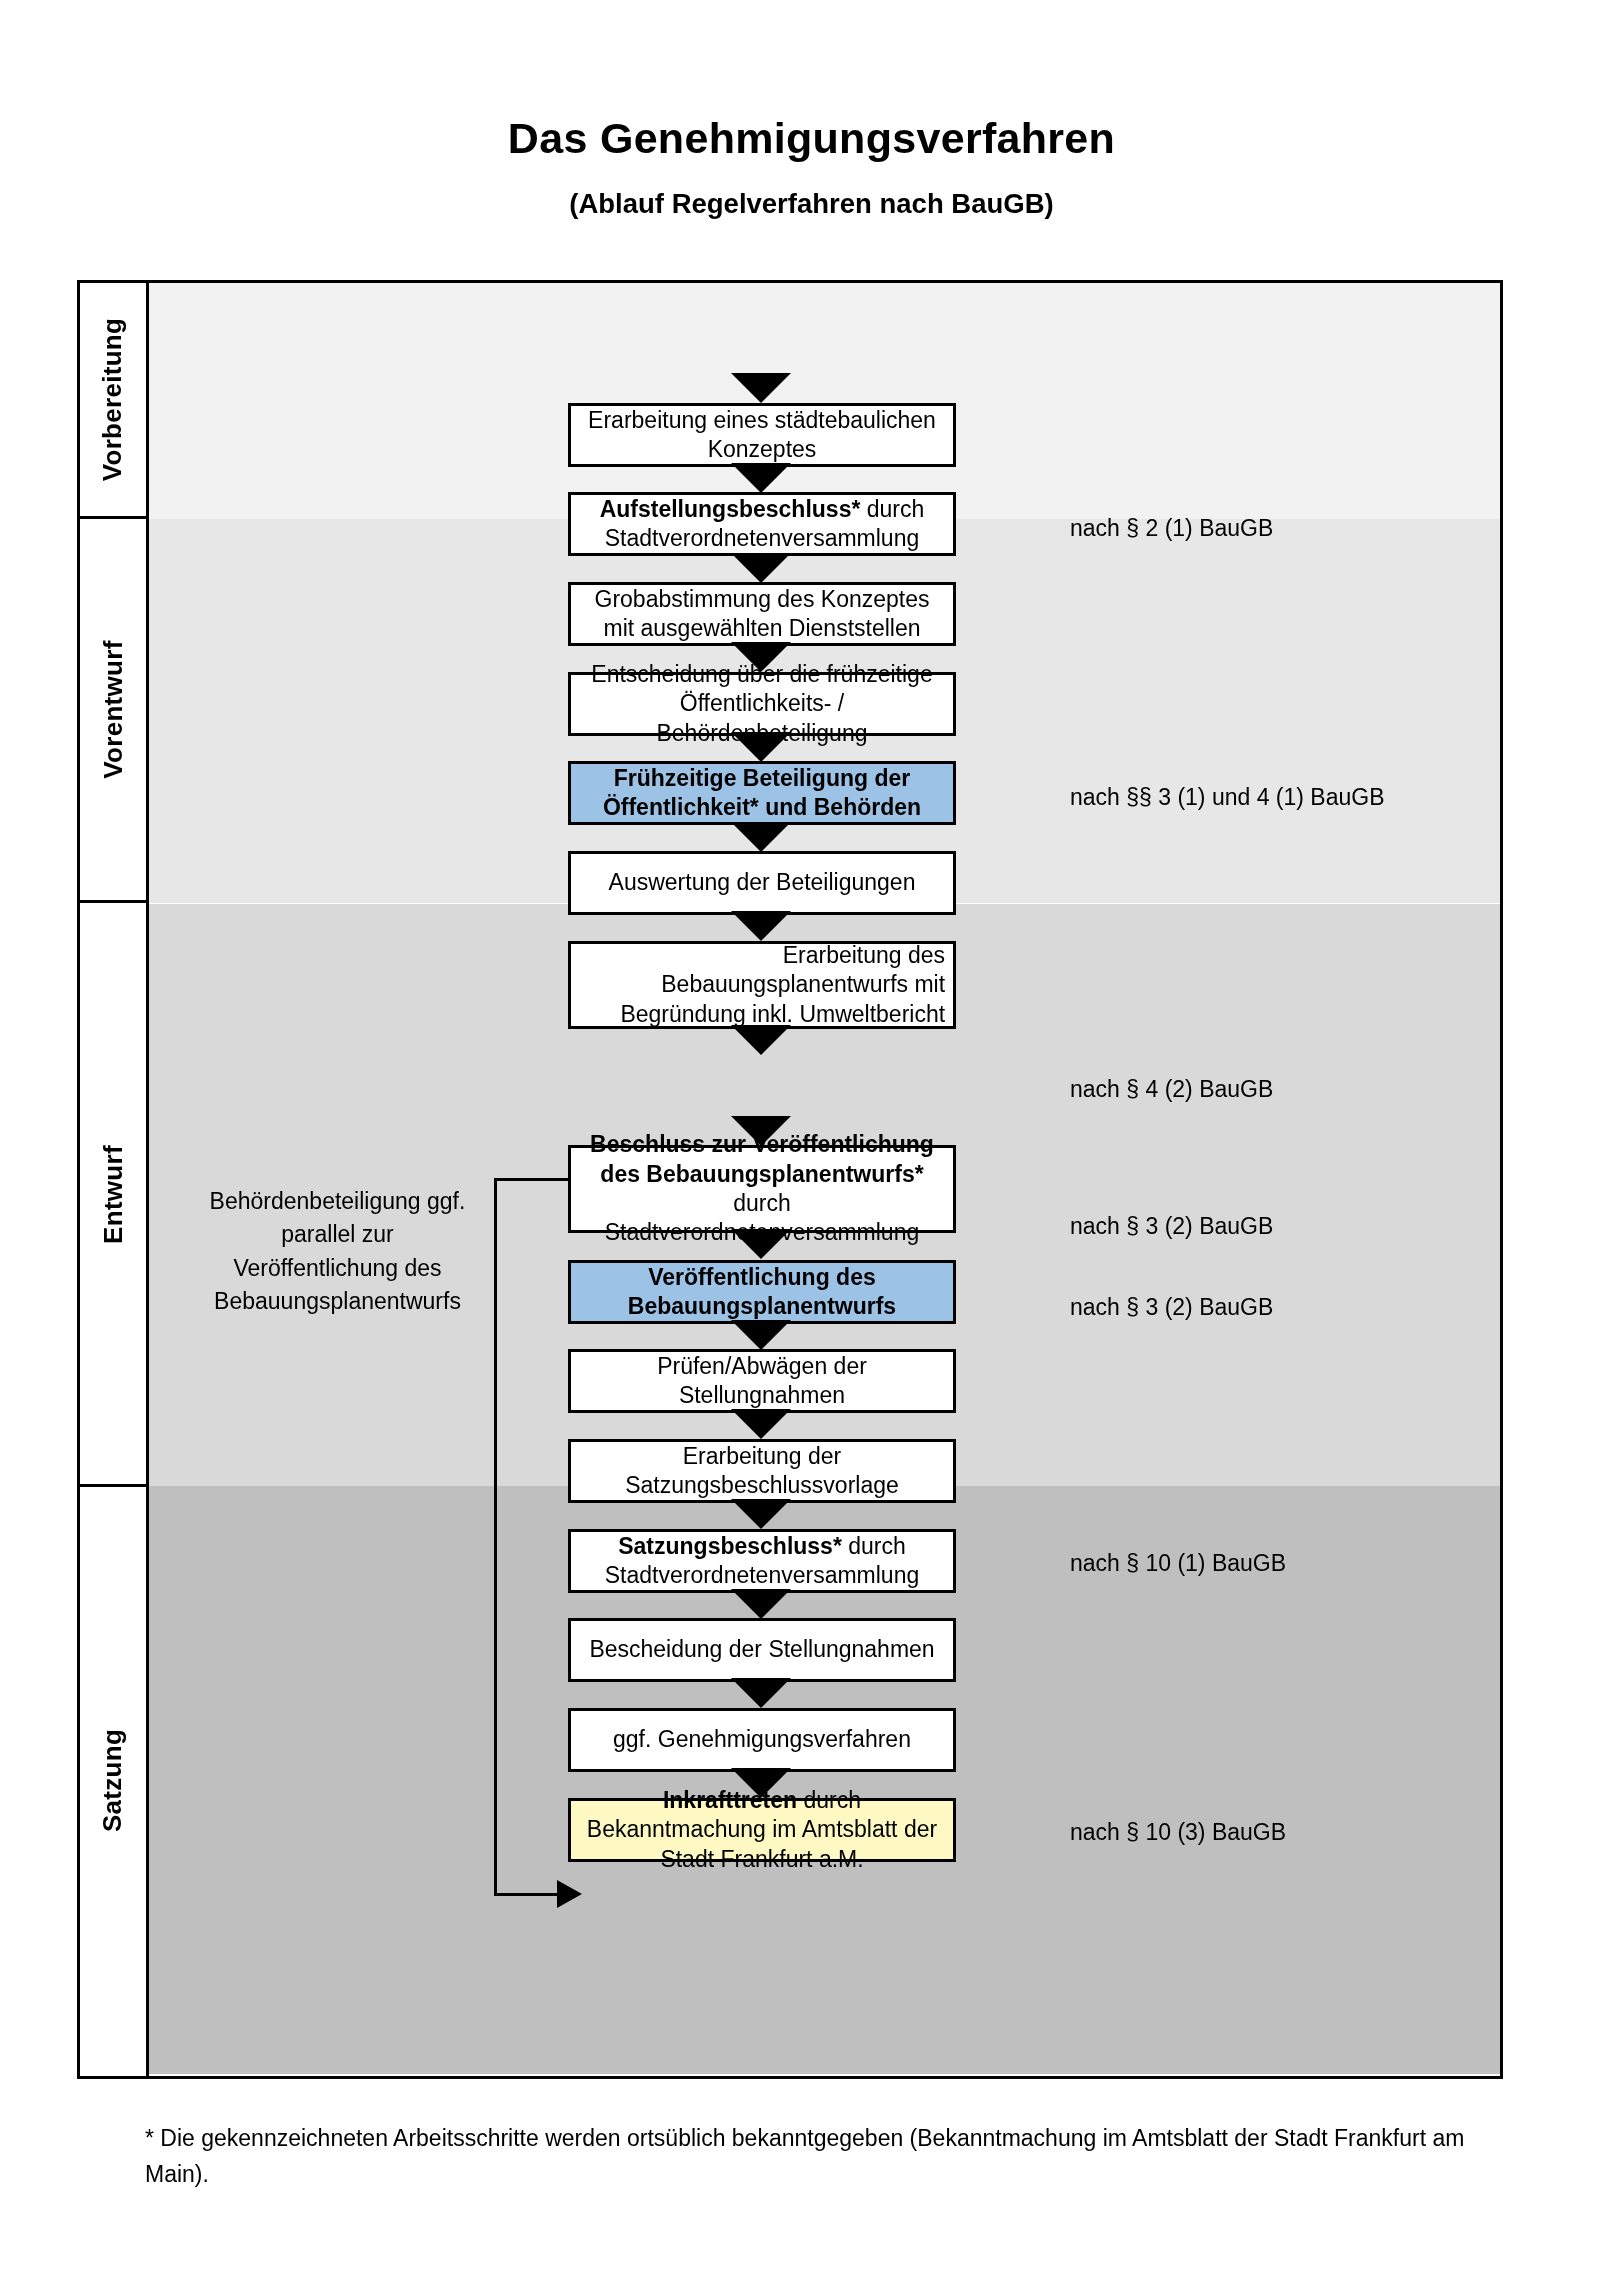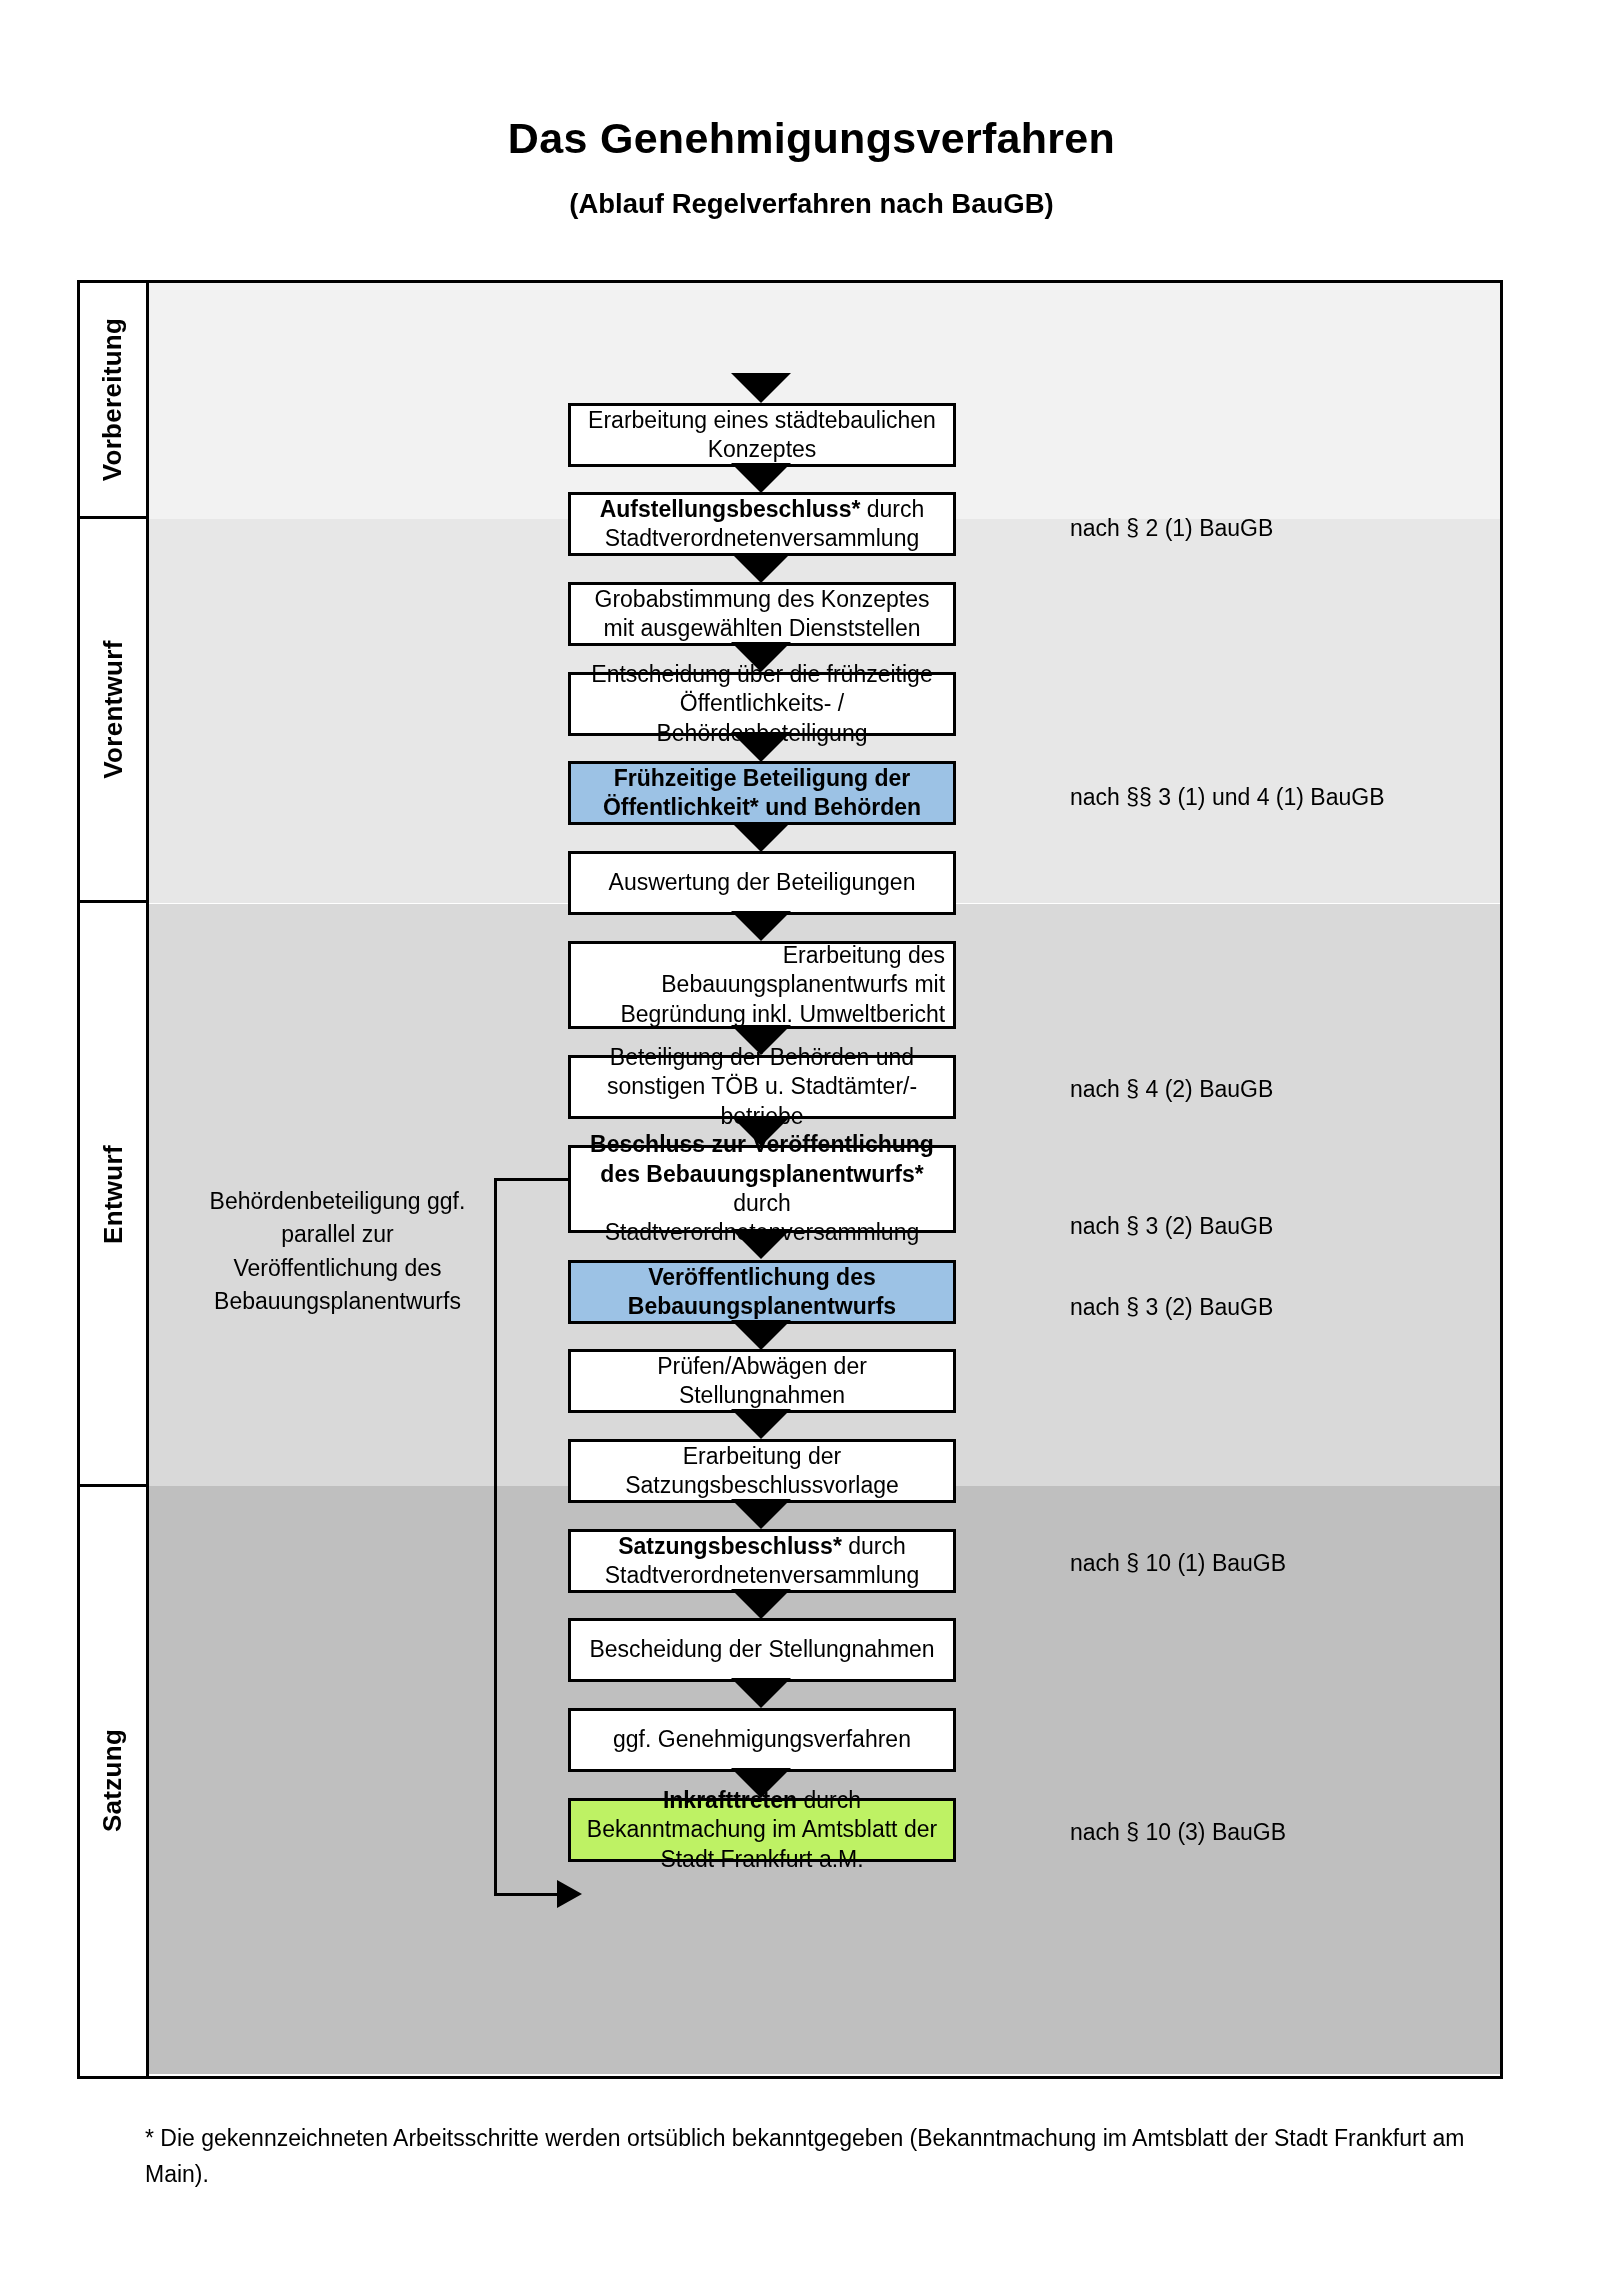--- a/index.html
+++ b/index.html
@@ -236,23 +236,20 @@
     <div class="pbox" style="left:488px; top:568px; width:388px; height:64px;">
       <span><b></b><span>Auswertung der Beteiligungen</span></span>
     </div>
     <div class="tri" style="left:651px; top:628px;"></div>
 
     <div class="pbox" style="left:488px; top:658px; width:388px; height:88px;text-align:right;">
       <span><b></b><span>Erarbeitung des Bebauungsplanentwurfs mit Begründung inkl. Umweltbericht</span></span>
     </div>
     <div class="tri" style="left:651px; top:742px;"></div>
 
-    <div class="pbox" style="left:488px; top:772px; width:388px; height:64px;">
-      <span><b></b><span>Beteiligung der Behörden und sonstigen TÖB u. Stadtämter/-betriebe</span></span>
-    </div>
     <div class="tri" style="left:651px; top:833px;"></div>
 
     <div class="pbox" style="left:488px; top:862px; width:388px; height:88px;">
       <span><b>Beschluss zur Veröffentlichung des Bebauungsplanentwurfs*</b><span> durch Stadtverordnetenversammlung</span></span>
     </div>
     <div class="tri" style="left:651px; top:946px;"></div>
 
     <div class="pbox blue" style="left: 488px; top: 977px; width: 388px; height: 64px; background: rgb(156, 194, 229); justify-content: center;">
       <span><b>Veröffentlichung des Bebauungsplanentwurfs</b><span></span></span>
     </div>
@@ -276,21 +273,21 @@
     <div class="pbox" style="left:488px; top:1335px; width:388px; height:64px;">
       <span><b></b><span>Bescheidung der Stellungnahmen</span></span>
     </div>
     <div class="tri" style="left:651px; top:1395px;"></div>
 
     <div class="pbox" style="left:488px; top:1425px; width:388px; height:64px;">
       <span><b></b><span>ggf. Genehmigungsverfahren</span></span>
     </div>
     <div class="tri" style="left:651px; top:1485px;"></div>
 
-    <div class="pbox blue" style="left: 488px; top: 1515px; width: 388px; height: 64px; background: #bef264;">
+    <div class="pbox blue" style="left: 488px; top: 1515px; width: 388px; height: 64px; background: #fef9c3;">
       <span><b>Inkrafttreten</b><span> durch Bekanntmachung im Amtsblatt der Stadt Frankfurt a.M.</span></span>
     </div>
 
     <div class="note" style="left:990px; top:232px;">nach § 2 (1) BauGB</div>
     <div class="note" style="left:990px; top:501px;">nach §§ 3 (1) und 4 (1) BauGB</div>
     <div class="note" style="left:990px; top:793px;">nach § 4 (2) BauGB</div>
     <div class="note" style="left:990px; top:930px;">nach § 3 (2) BauGB</div>
     <div class="note" style="left:990px; top:1011px;">nach § 3 (2) BauGB</div>
     <div class="note" style="left:990px; top:1267px;">nach § 10 (1) BauGB</div>
     <div class="note" style="left:990px; top:1536px;">nach § 10 (3) BauGB</div>

